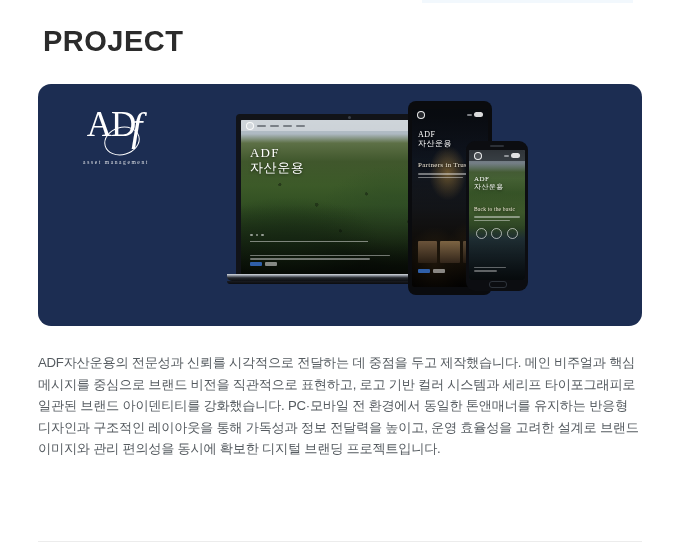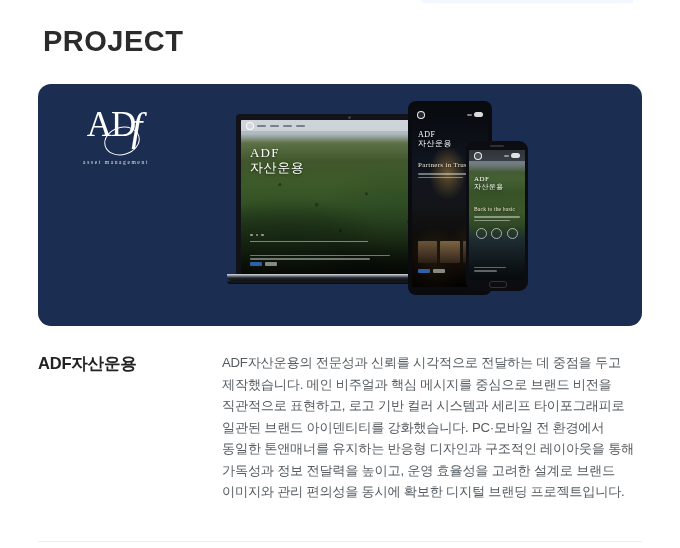--- a/index.html
+++ b/index.html
@@ -582,17 +582,16 @@
       </div>
       <span class="phone-home"></span>
     </div>
 
   </div>
 
 
 </div>
 
 <div class="desc">
-  <div class="desc-title">ADF자산운용</div>
   <div class="desc-body">ADF자산운용의 전문성과 신뢰를 시각적으로 전달하는 데 중점을 두고 제작했습니다. 메인 비주얼과 핵심 메시지를 중심으로 브랜드 비전을 직관적으로 표현하고, 로고 기반 컬러 시스템과 세리프 타이포그래피로 일관된 브랜드 아이덴티티를 강화했습니다. PC·모바일 전 환경에서 동일한 톤앤매너를 유지하는 반응형 디자인과 구조적인 레이아웃을 통해 가독성과 정보 전달력을 높이고, 운영 효율성을 고려한 설계로 브랜드 이미지와 관리 편의성을 동시에 확보한 디지털 브랜딩 프로젝트입니다.</div>
 </div>
 
 <div class="bottom-divider"></div>
 
 </body></html>

